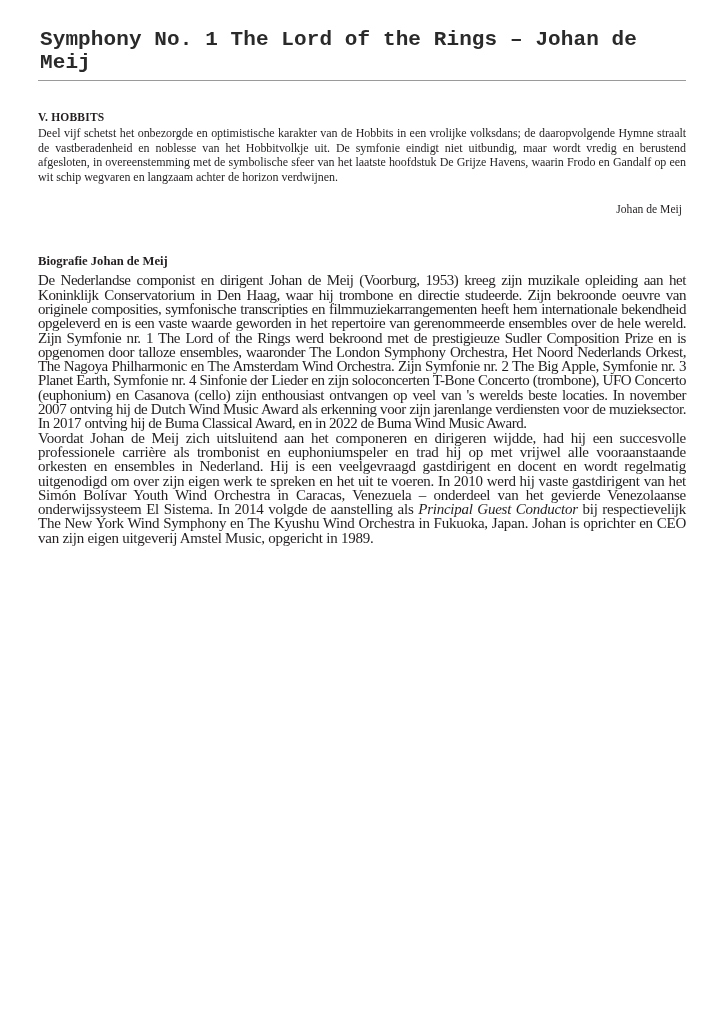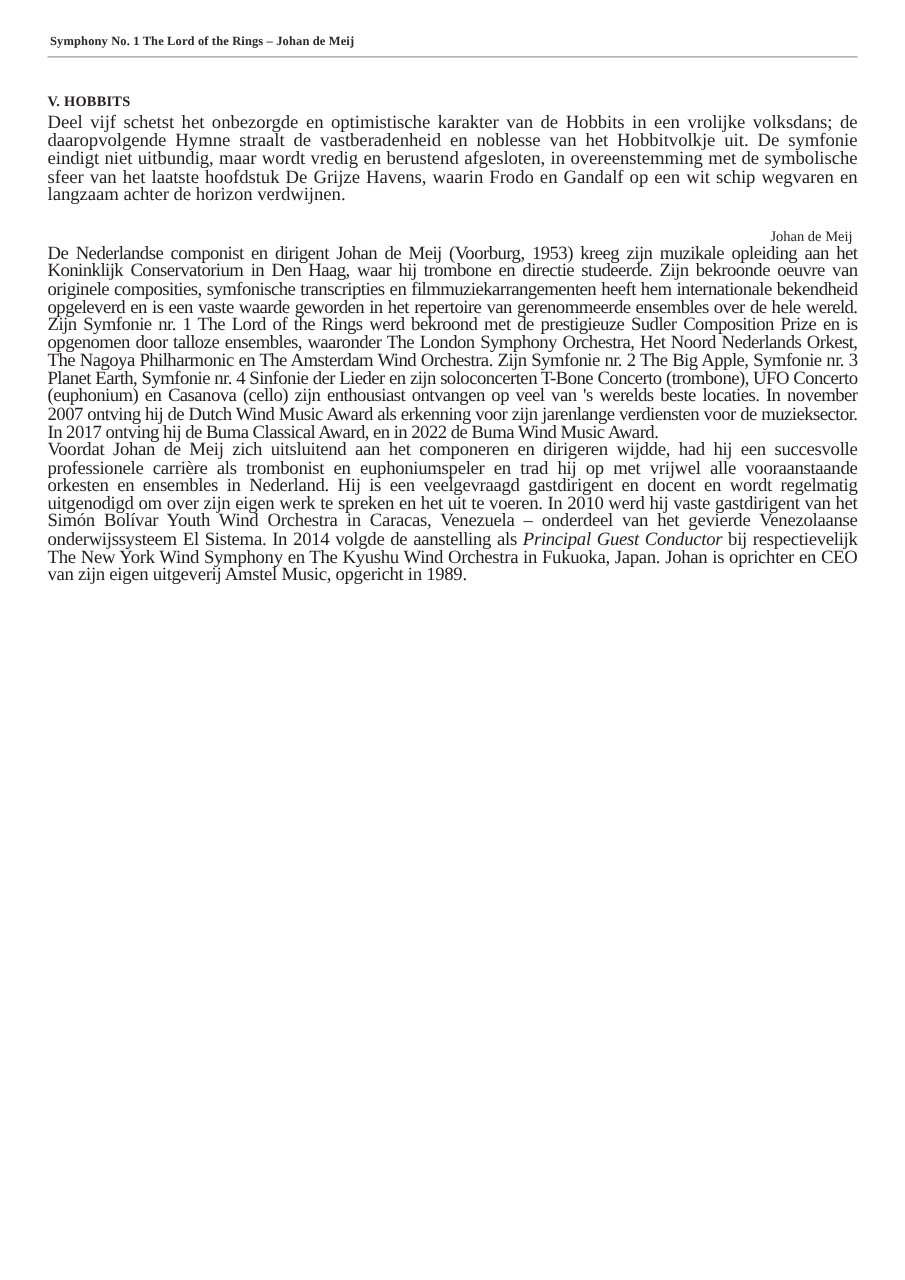--- a/index.html
+++ b/index.html
@@ -16,41 +16,41 @@
     overflow: hidden;
   }
   .page {
     position: relative;
     width: 724px;
     height: 1024px;
     box-sizing: border-box;
     padding: 28px 38px 0 38px;
   }
   .doc-title {
-    font-family: Liberation Serif, serif;
+    font-family: Liberation Mono, monospace;
     font-weight: bold;
-    font-size: 10px;
+    font-size: 21px;
     letter-spacing: 0.1px;
     color: #2a2a2a;
     padding-left: 2px;
     padding-bottom: 6px;
   }
   .title-rule {
     border-bottom: 1px solid #9a9a9a;
     margin-bottom: 30px;
   }
   .section-heading {
     font-family: "Liberation Serif", serif;
     font-weight: bold;
     font-size: 11.5px;
     letter-spacing: 0.2px;
     margin-bottom: 3px;
   }
   p.body-text {
-    font-size: 15px;
+    font-size: 12px;
     line-height: 14.6px;
     text-align: justify;
     margin: 0 0 0 0;
     letter-spacing: -0.05px;
   }
   .signature {
     text-align: right;
     font-size: 11.6px;
     margin-top: 19px;
     padding-right: 4px;
@@ -96,20 +96,21 @@
 <div class="page">
 
   <div class="doc-title">Symphony No. 1 The Lord of the Rings – Johan de Meij</div>
   <div class="title-rule"></div>
 
   <div class="section-heading">V. HOBBITS</div>
   <p class="body-text">Deel vijf schetst het onbezorgde en optimistische karakter van de Hobbits in een vrolijke volksdans; de daaropvolgende Hymne straalt de vastberadenheid en noblesse van het Hobbitvolkje uit. De symfonie eindigt niet uitbundig, maar wordt vredig en berustend afgesloten, in overeenstemming met de symbolische sfeer van het laatste hoofdstuk De Grijze Havens, waarin Frodo en Gandalf op een wit schip wegvaren en langzaam achter de horizon verdwijnen.</p>
 
   <div class="signature">Johan de Meij</div>
 
+  <div class="bio-heading">Biografie Johan de Meij</div>
 
   <p class="bio-para tight">De Nederlandse componist en dirigent Johan de Meij (Voorburg, 1953) kreeg zijn muzikale opleiding aan het Koninklijk Conservatorium in Den Haag, waar hij trombone en directie studeerde. Zijn bekroonde oeuvre van originele composities, symfonische transcripties en filmmuziekarrangementen heeft hem internationale bekendheid opgeleverd en is een vaste waarde geworden in het repertoire van gerenommeerde ensembles over de hele wereld. Zijn Symfonie nr. 1 The Lord of the Rings werd bekroond met de prestigieuze Sudler Composition Prize en is opgenomen door talloze ensembles, waaronder The London Symphony Orchestra, Het Noord Nederlands Orkest, The Nagoya Philharmonic en The Amsterdam Wind Orchestra. Zijn Symfonie nr. 2 The Big Apple, Symfonie nr. 3 Planet Earth, Symfonie nr. 4 Sinfonie der Lieder en zijn soloconcerten T-Bone Concerto (trombone), UFO Concerto (euphonium) en Casanova (cello) zijn enthousiast ontvangen op veel van 's werelds beste locaties. In november 2007 ontving hij de Dutch Wind Music Award als erkenning voor zijn jarenlange verdiensten voor de muzieksector. In 2017 ontving hij de Buma Classical Award, en in 2022 de Buma Wind Music Award.</p>
 
   <p class="bio-para"><span>Voordat Johan de Meij zich uitsluitend aan het componeren en dirigeren wijdde, had hij een succesvolle professionele carrière als trombonist en euphoniumspeler en trad hij op met vrijwel alle vooraanstaande orkesten en ensembles in Nederland. Hij is een veelgevraagd gastdirigent en docent en wordt regelmatig uitgenodigd om over zijn eigen werk te spreken en het uit te voeren. In 2010 werd hij vaste gastdirigent van het Simón Bolívar Youth Wind Orchestra in Caracas, Venezuela – onderdeel van het gevierde Venezolaanse onderwijssysteem El Sistema. In 2014 volgde de aanstelling als </span><em>Principal Guest Conductor</em><span> bij respectievelijk The New York Wind Symphony en The Kyushu Wind Orchestra in Fukuoka, Japan. Johan is oprichter en CEO van zijn eigen uitgeverij Amstel Music, opgericht in 1989.</span></p>
 
 
 
 </div>
 
 </body></html>

